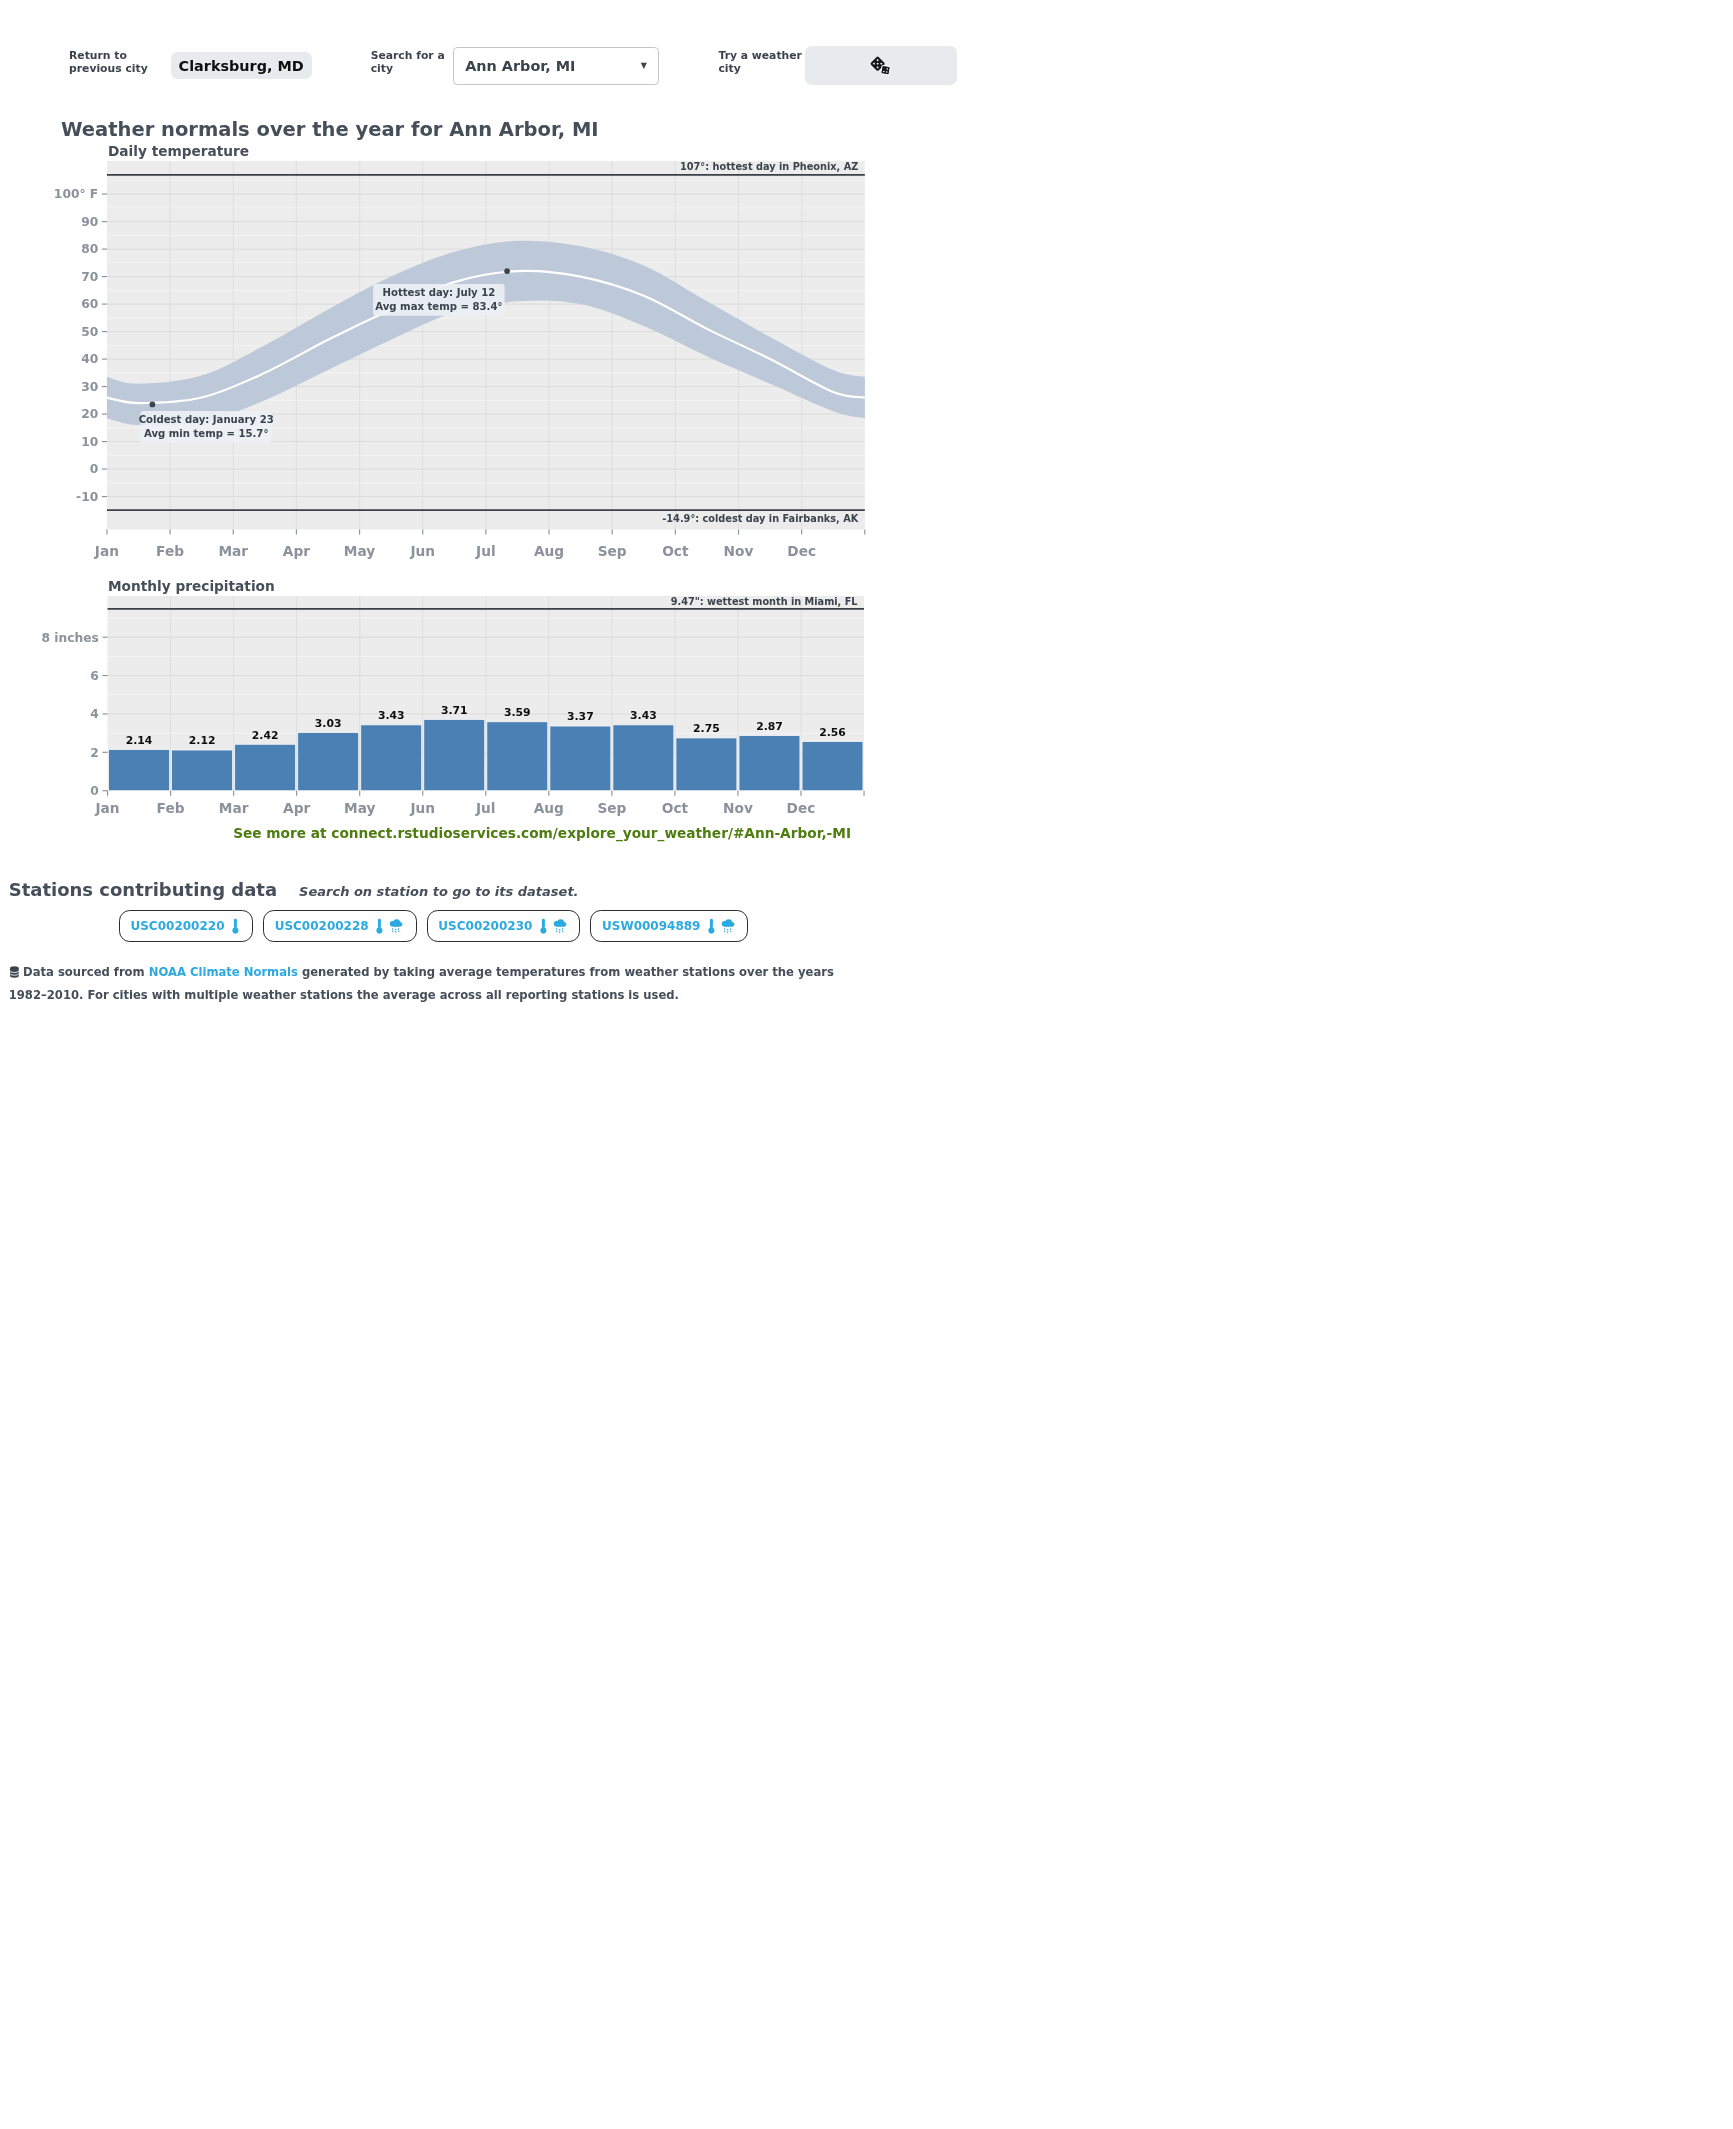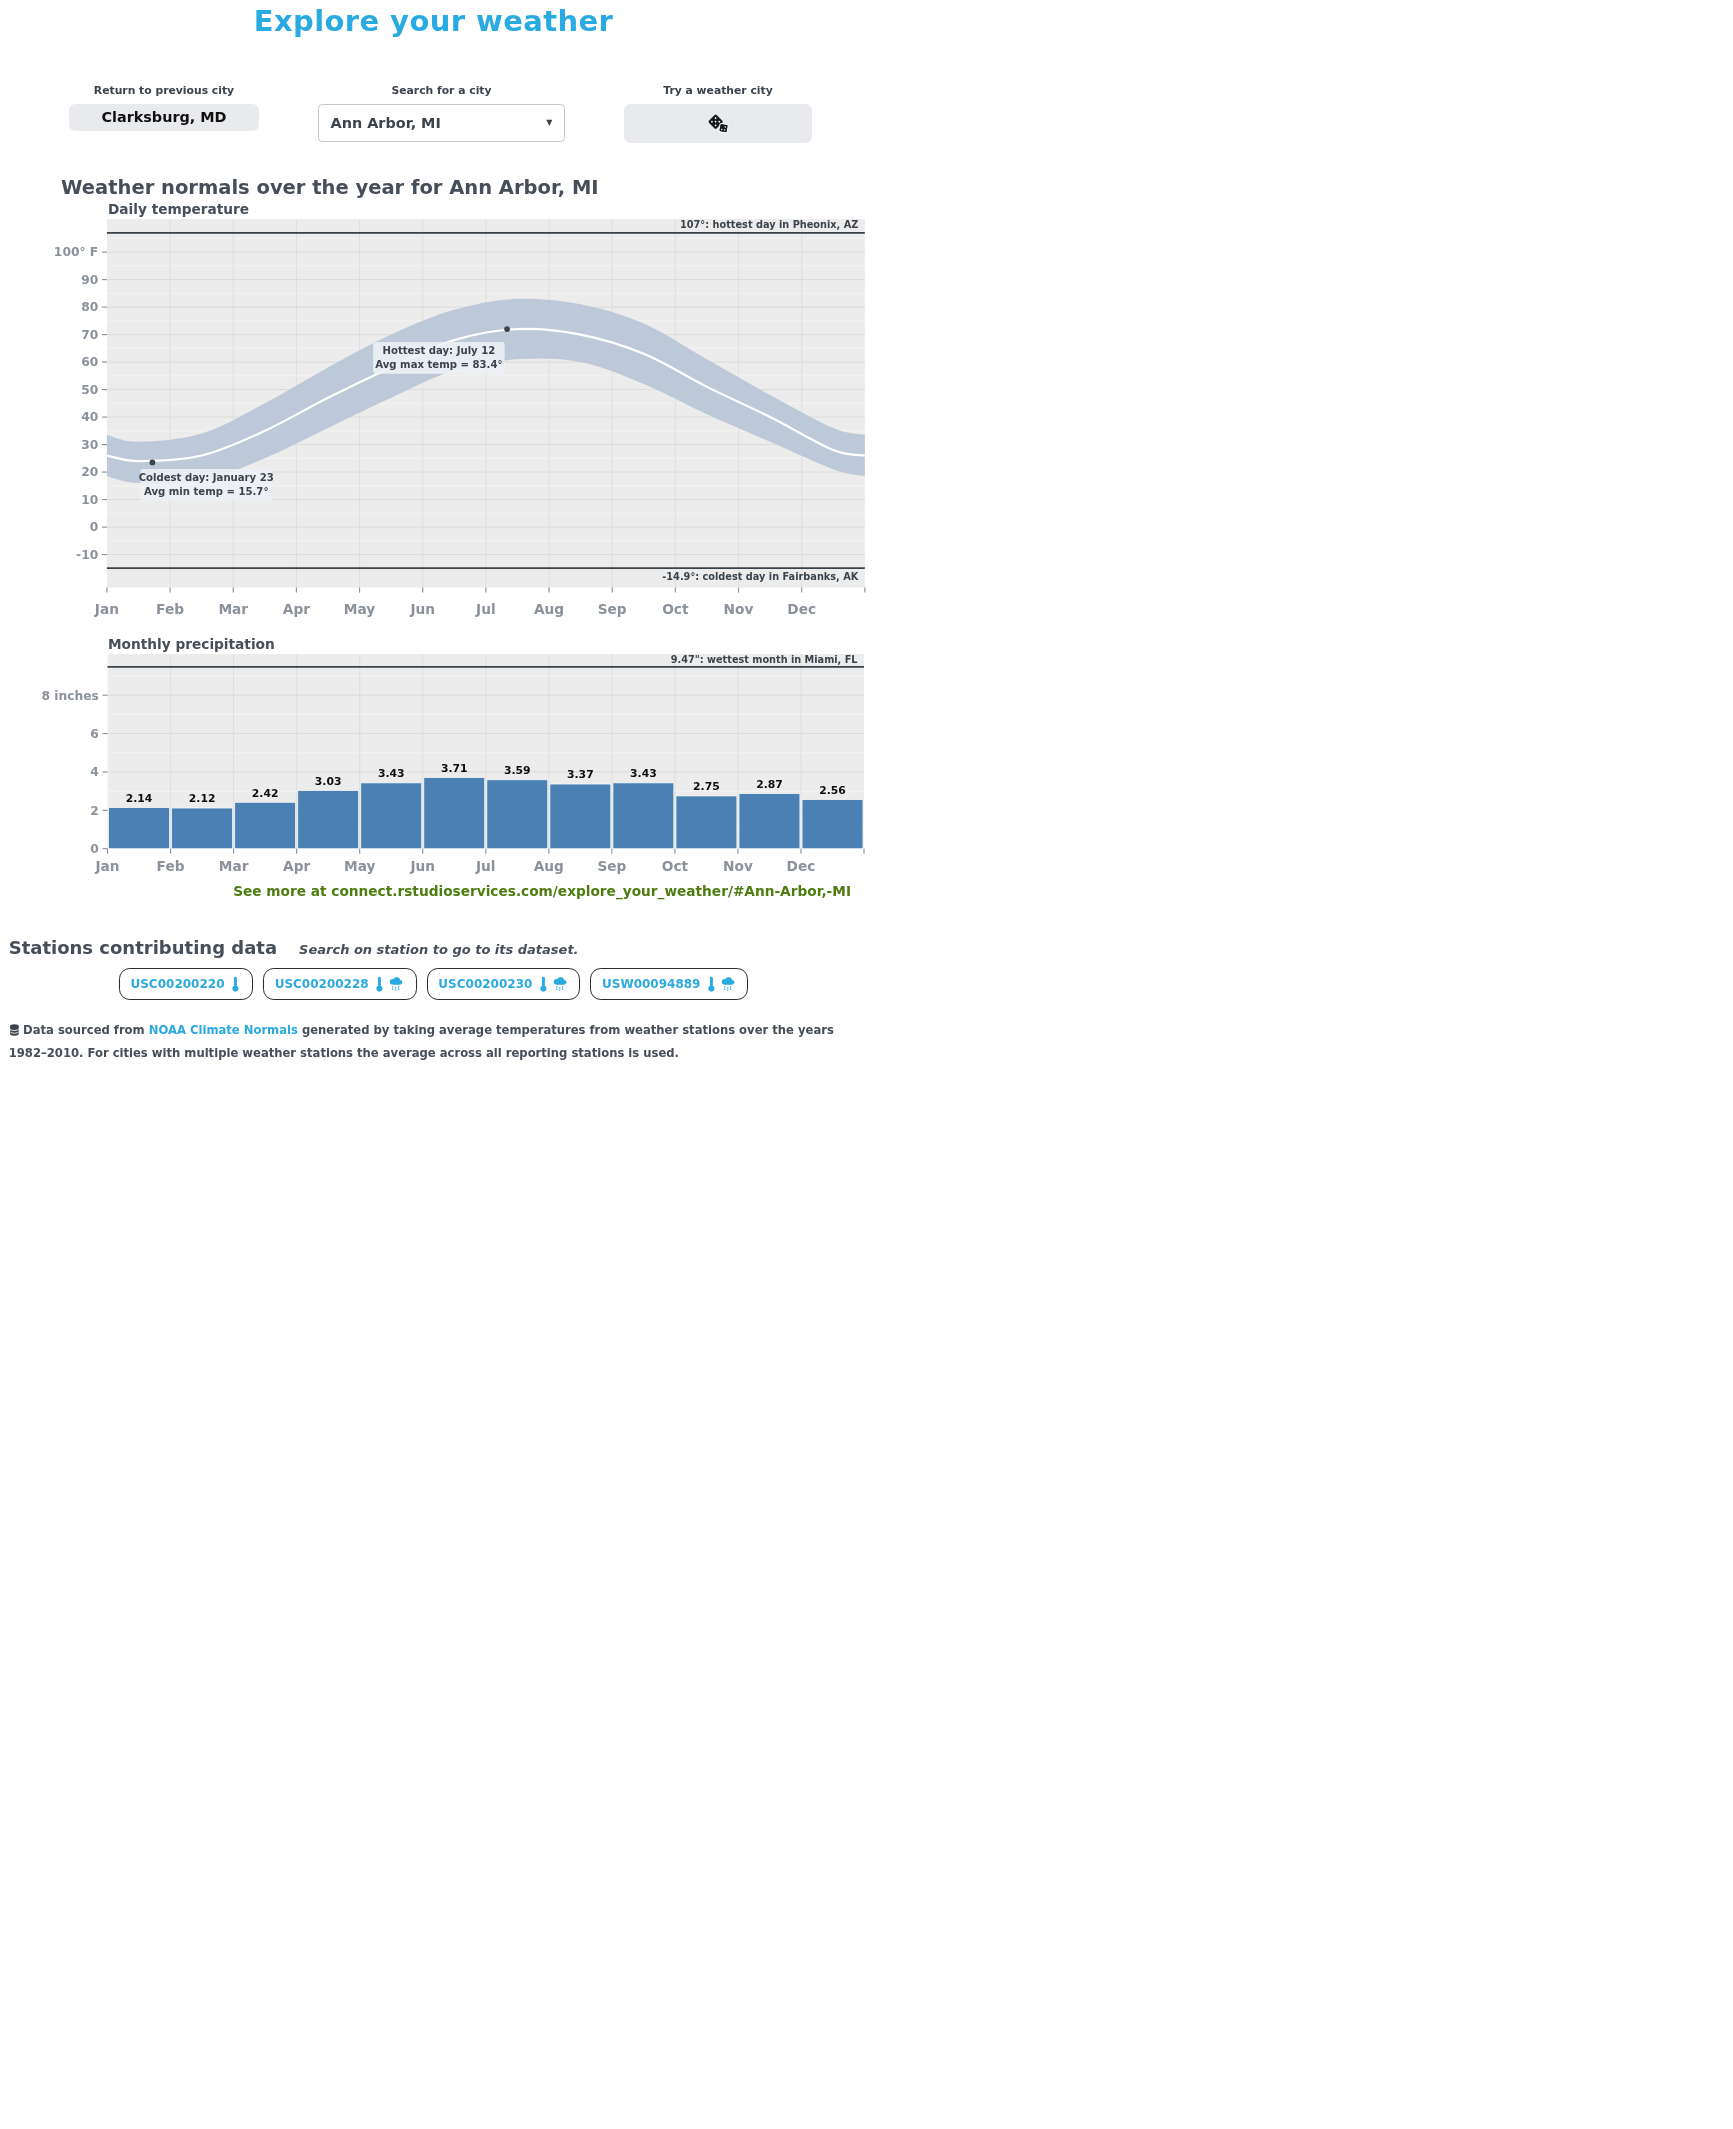--- a/index.html
+++ b/index.html
@@ -1,20 +1,20 @@
 <!DOCTYPE html>
 <html style="font-size:11.6px"><head>
 <meta charset="utf-8">
 <style>
   html,body{margin:0;padding:0;background:#ffffff;}
   body{font-family:"DejaVu Sans","Liberation Sans",sans-serif;color:#454e59;}
   .page{width:867px;position:relative;}
   h1.app-title{margin:4.3px 0 0 0;text-align:center;font-size:29px;font-weight:bold;color:#29abe2;letter-spacing:0.4px;}
   .controls{display:flex;margin:46px 0 0 69px;gap:59px;}
-  .control{display:flex;flex-direction:column;align-items:center;}
+  .control{display:flex;flex-direction:row;align-items:center;}
   .control-label{font-size:10.8px;font-weight:bold;color:#3b434c;margin-bottom:6.5px;}
   .btn{border:none;border-radius:6.5px;background:#e8eaed;font-family:inherit;font-weight:bold;font-size:14.4px;color:#101010;cursor:pointer;}
   .btn.prev{width:190px;height:27px;text-align:center;}
   .btn.rand{width:188px;height:39px;display:flex;align-items:center;justify-content:center;}
   .select{width:247px;height:38px;box-sizing:border-box;border:0.7px solid #c3c7cc;border-radius:4.3px;background:#fff;display:flex;align-items:center;padding:0 11.6px;font-size:14.4px;font-weight:bold;color:#3b434c;cursor:pointer;}
   .select .value{flex:1;text-align:left;}
   .caret{font-size:8px;color:#3b434c;}
   h2.section-title{margin:33px 0 0 61px;width:803px;text-align:left;font-size:19.5px;font-weight:bold;color:#454e59;}
   h3.chart-sub{margin:2.2px 0 2.2px 108px;font-size:13.7px;font-weight:bold;color:#454e59;}
   #precip-sub{margin-top:14.4px;}
@@ -27,21 +27,20 @@
   .footer{margin:19px 8.7px 14.4px 8.7px;width:852px;font-size:11.6px;font-weight:bold;line-height:2.0;color:#454e59;}
   .footer a{color:#2ba9e0;text-decoration:none;cursor:pointer;}
   .db-icon{vertical-align:-2.2px;margin-right:3.6px;}
   svg text{font-weight:bold;}
 </style>
 </head>
 <body>
 
 <div class="page">
 
-  <h1 class="app-title">Explore your weather</h1>
 
   <div class="controls">
     <div class="control">
       <div class="control-label">Return to previous city</div>
       <button class="btn prev">Clarksburg, MD</button>
     </div>
     <div class="control">
       <div class="control-label">Search for a city</div>
       <div class="select">
         <span class="value">Ann Arbor, MI</span>

